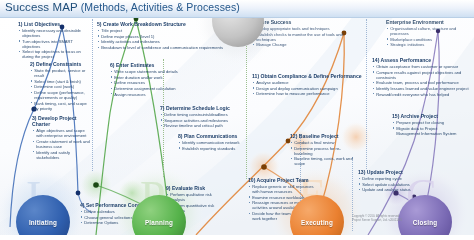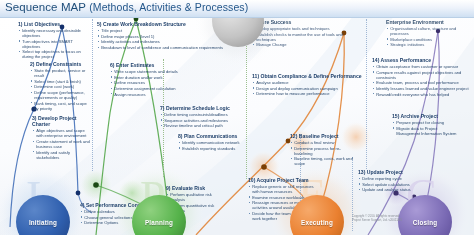--- a/index.html
+++ b/index.html
@@ -77,21 +77,21 @@
     position:absolute;z-index:25;font-size:2.9px;line-height:3.6px;color:#8a8f96;
     white-space:pre-line;text-align:left;
   }
 </style>
 </head>
 <body>
 
 <div id="root">
 
   <div class="titlebar">
-    <div class="t"><span>Sequence MAP </span><span class="sub">(Methods, Activities &amp; Processes)</span></div>
+    <div class="t"><span>Success MAP </span><span class="sub">(Methods, Activities &amp; Processes)</span></div>
   </div>
 
   <div class="canvas">
     <svg class="bgsvg" width="474" height="218" viewBox="0 0 474 218">
       <defs>
         <linearGradient id="pageBg" x1="0" y1="0" x2="0.35" y2="1">
           <stop offset="0%" stop-color="#ffffff"></stop>
           <stop offset="55%" stop-color="#fbfcfe"></stop>
           <stop offset="100%" stop-color="#eef2f7"></stop>
         </linearGradient>

